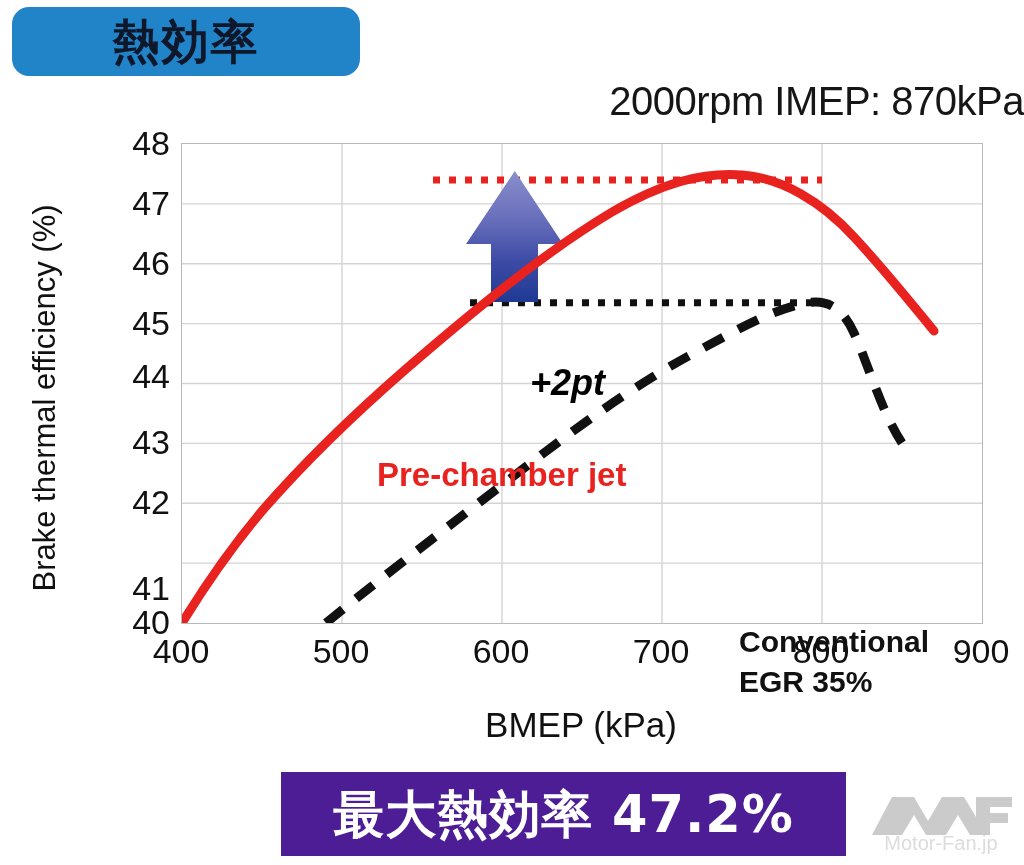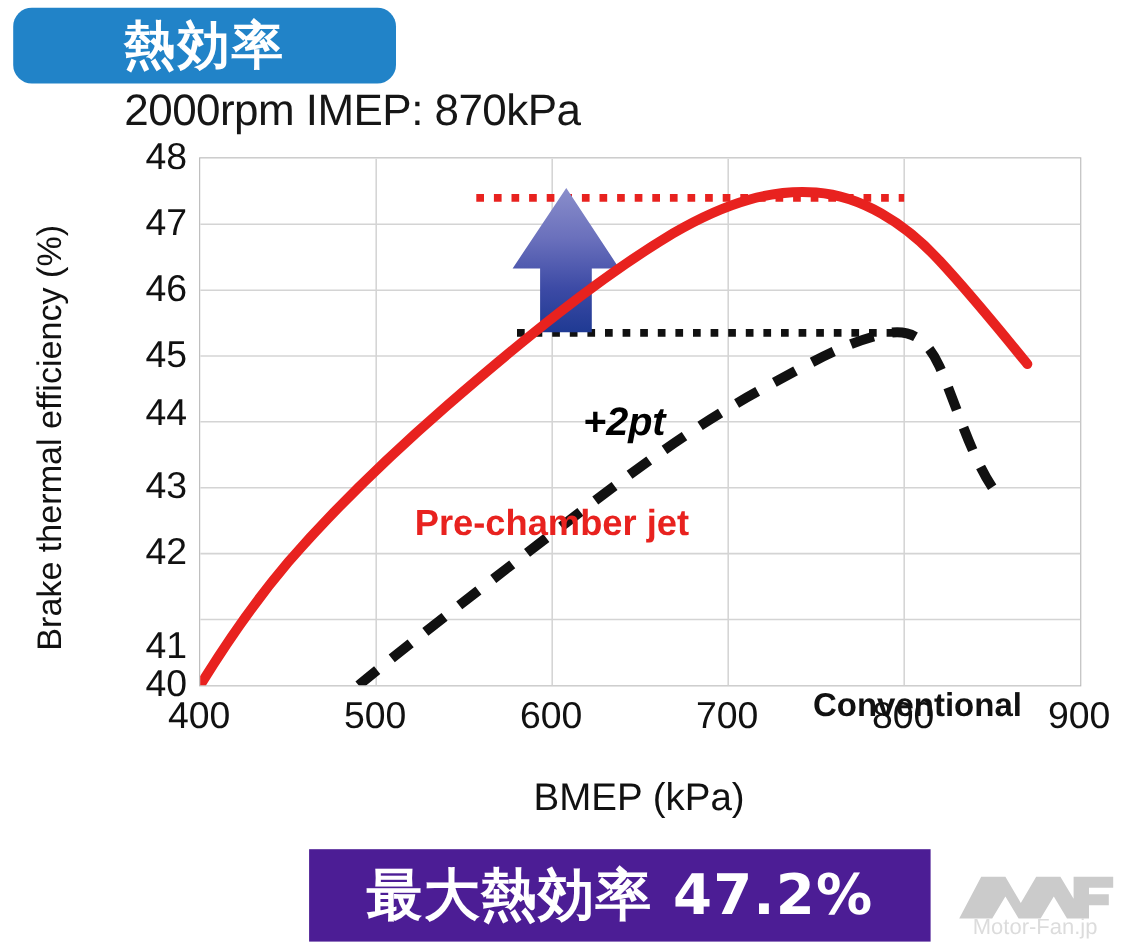--- a/index.html
+++ b/index.html
@@ -23,35 +23,35 @@
     top: 7px;
     width: 348px;
     height: 69px;
     background: #2183c8;
     border-radius: 17px;
     display: flex;
     align-items: center;
     justify-content: center;
   }
   #header-badge-label {
-    color: #ffffff;
+    color: #0f172a;
     font-size: 47px;
     font-weight: bold;
     letter-spacing: 2px;
     font-family: "DejaVu Sans", "Liberation Sans", sans-serif;
     line-height: 1;
   }
 
   
   #chart-title {
     position: absolute;
     left: 0;
     top: 79px;
     width: 1024px;
-    text-align: left;
+    text-align: right;
     padding-left: 113px;
     box-sizing: border-box;
     font-size: 40px;
     color: #161616;
     letter-spacing: -0.5px;
   }
 
   
   #chart-figure {
     position: absolute;
@@ -271,20 +271,21 @@
 
       <path d="M 144,479 C 180,449 250,395 320,341 C 380,295 440,248 512,209 C 560,183 590,166 624,159 C 645,155 660,163 672,189 C 686,220 700,269 720,299" fill="none" stroke="#111111" stroke-width="9" stroke-dasharray="22 17" stroke-linecap="butt" stroke-linejoin="round"></path>
 
       <path d="M 0,479 C 24,440 52,400 80,367 C 120,321 170,272 224,225 C 290,168 360,110 430,68 C 480,39 520,28 560,31 C 600,34 640,58 672,93 C 700,123 730,160 752,187" fill="none" stroke="#e8221f" stroke-width="9" stroke-linecap="round" stroke-linejoin="round"></path>
     </svg>
 
     <div id="label-prechamber">Pre-chamber jet</div>
     <div id="label-plus2pt">+2pt</div>
     <div id="label-conventional">
       <div>Conventional</div>
+      <div>EGR 35%</div>
     </div>
   </div>
 </div>
 
 <div id="result-banner">
   <span id="result-banner-label">最大熱効率 47.2%</span>
 </div>
 
 <div id="watermark">
   <svg width="150" height="55" viewBox="0 0 150 55">

